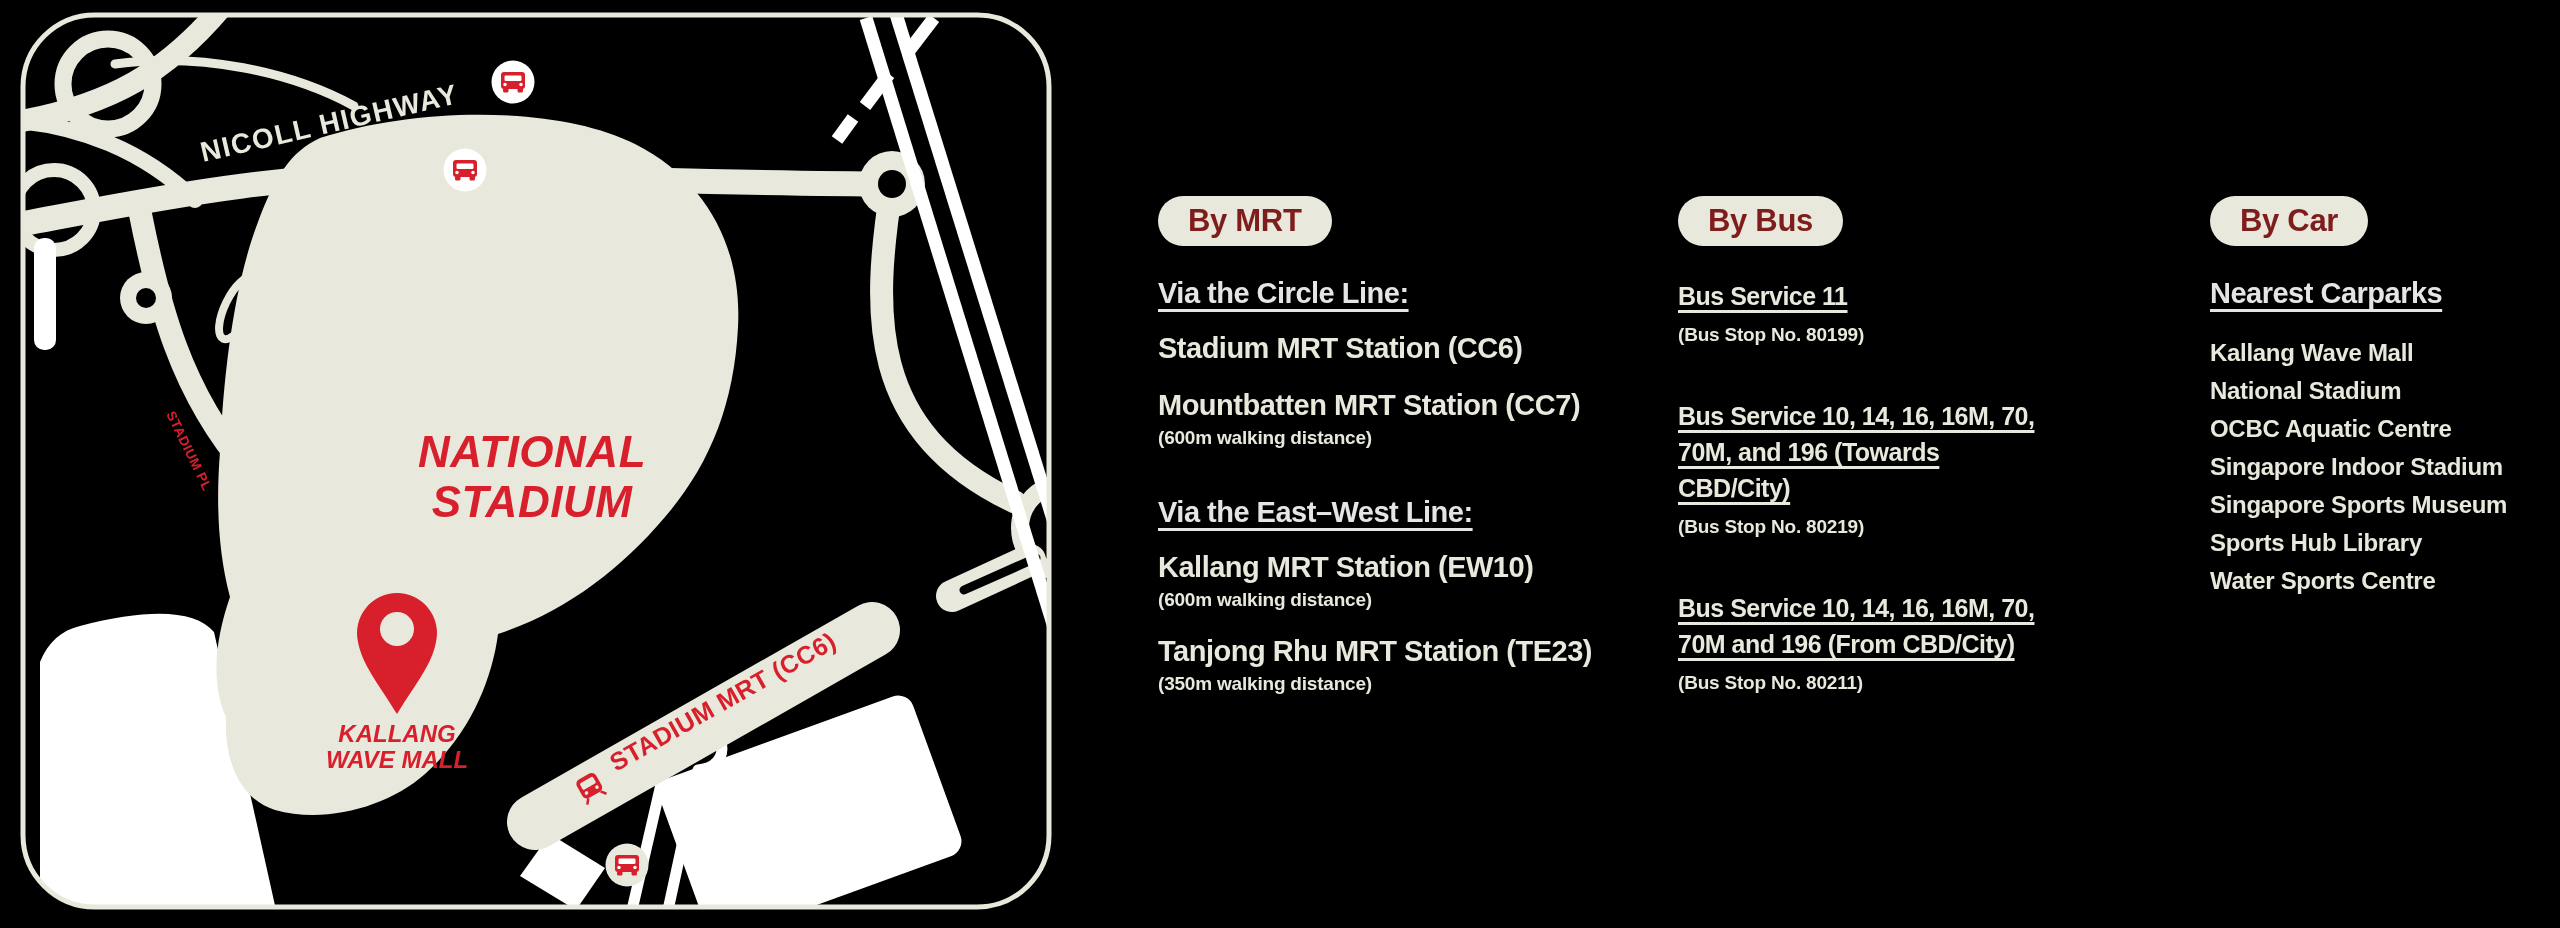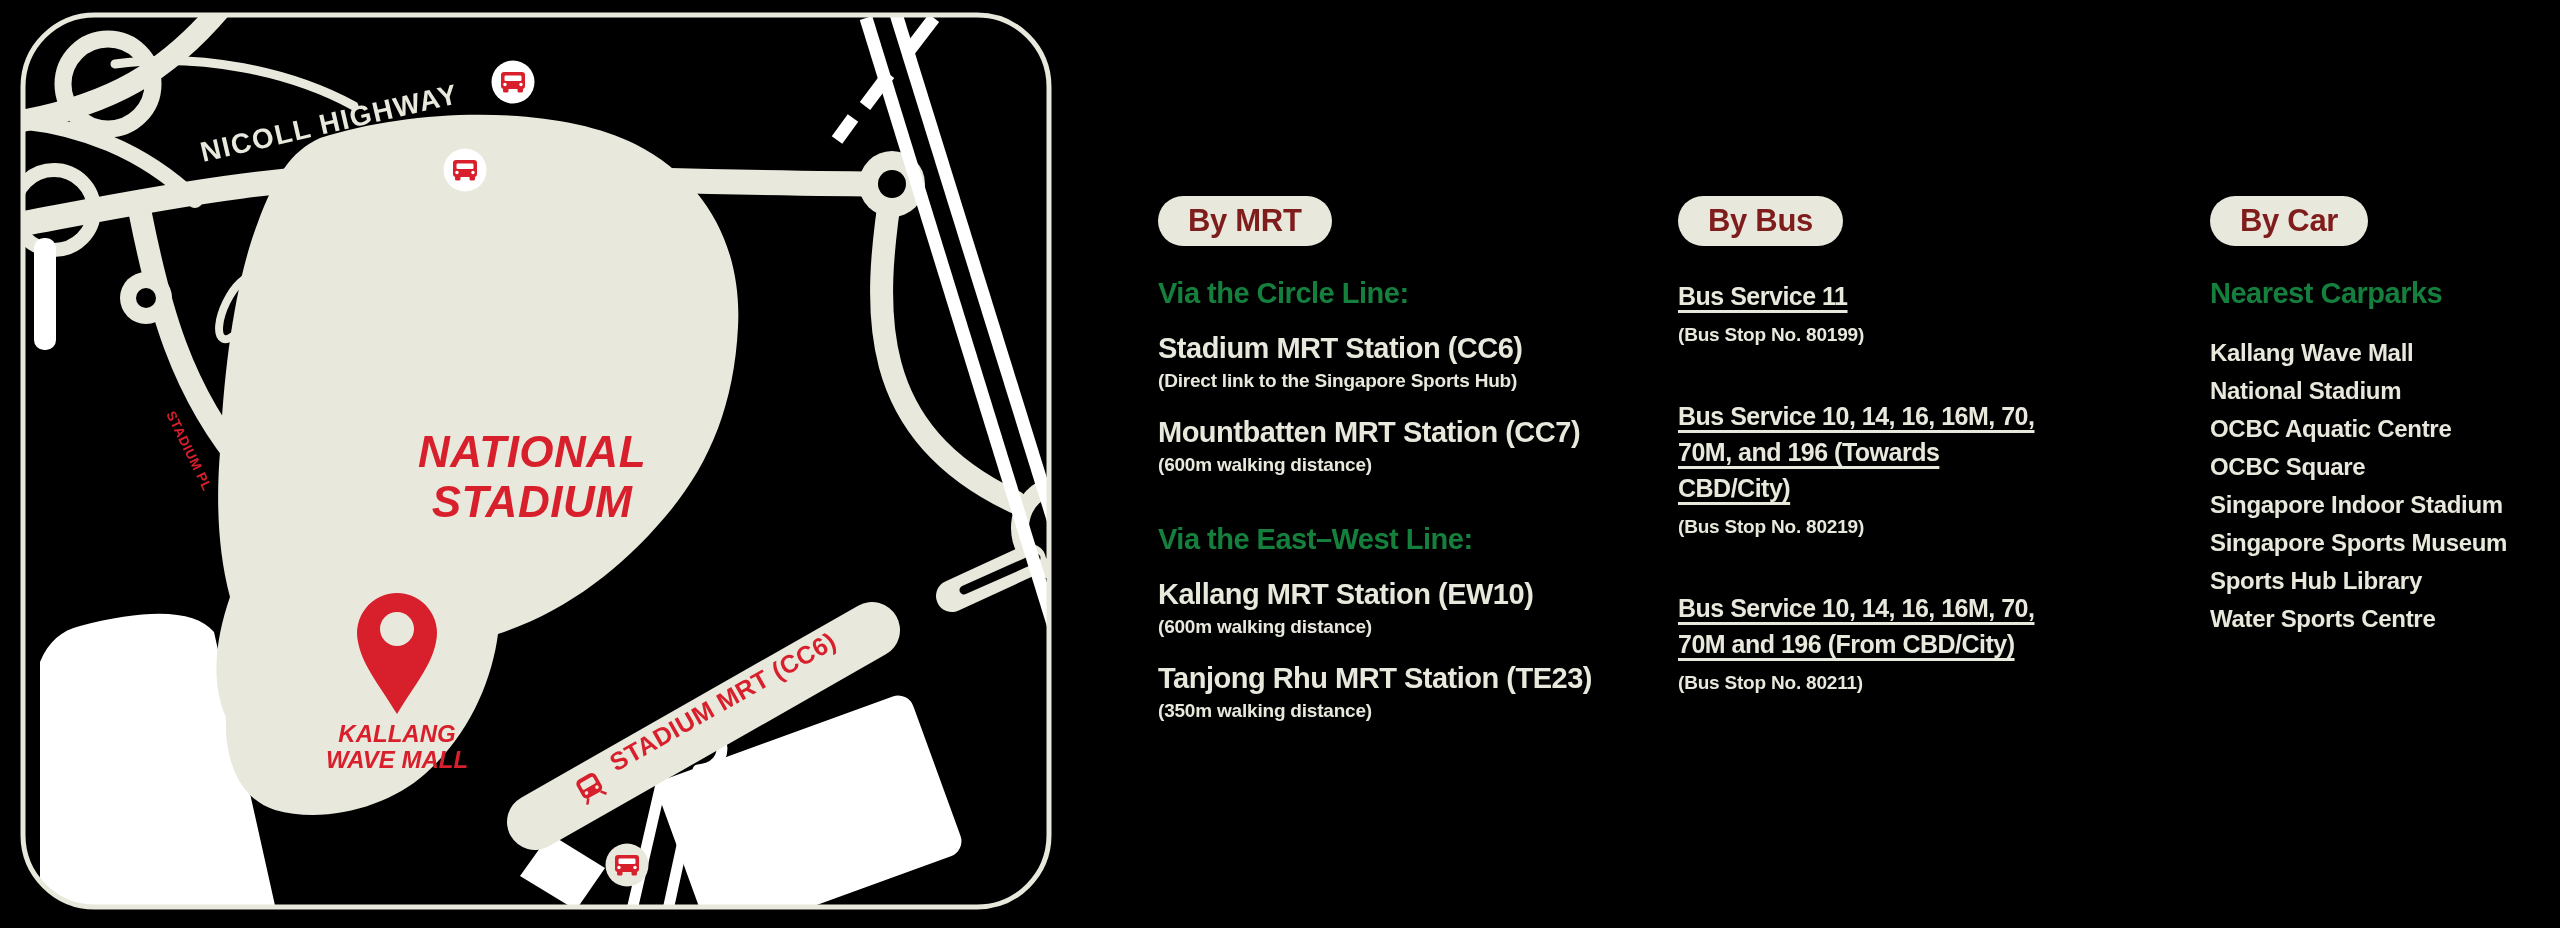--- a/index.html
+++ b/index.html
@@ -19,23 +19,23 @@
   .pill{
     display:inline-block;background:#e9e8dc;color:#7f1d1d;
     font-weight:bold;font-size:31px;line-height:30px;
     padding:10px 30px;border-radius:40px;letter-spacing:-0.3px;
   }
   .col-mrt .pill{margin-bottom:32px;}
   .col-bus .pill{margin-bottom:32px;}
   .col-car .pill{margin-bottom:32px;}
 
   .heading{
-    font-size:29px;font-weight:bold;color:#15803d;letter-spacing:-0.5px;
+    font-size:29px;font-weight:bold;color:#e5e5e5;letter-spacing:-0.5px;
     line-height:30px;margin:0 0 24px 0;
-    text-decoration-thickness:3px;text-underline-offset:6px;
+    text-decoration:underline;text-decoration-thickness:3px;text-underline-offset:6px;
   }
   .mrt-item{margin-bottom:24px;}
   .item-title{font-size:29px;font-weight:bold;letter-spacing:-0.5px;line-height:33px;}
   .item-note{font-size:19px;font-weight:bold;letter-spacing:-0.2px;line-height:23px;margin-top:4px;}
   .group-2{margin-top:48px;}
 
   .bus-group{margin-bottom:52px;}
   .bus-heading{
     font-size:25px;font-weight:bold;letter-spacing:-0.5px;line-height:36px;margin:0;
     text-decoration:underline;text-decoration-thickness:3px;text-underline-offset:5px;
@@ -163,21 +163,20 @@
   <rect x="3" y="3" width="1026" height="892" rx="72" fill="none" stroke="#e9e8dc" stroke-width="5"></rect>
 </svg>
 </div>
 
 <div class="col col-mrt">
   <div class="pill"><span>By MRT</span></div>
 
   <h3 class="heading">Via the Circle Line:</h3>
   <div class="mrt-item">
     <div class="item-title">Stadium MRT Station (CC6)</div>
-    <div class="item-note">(Direct link to the Singapore Sports Hub)</div>
   </div>
   <div class="mrt-item">
     <div class="item-title">Mountbatten MRT Station (CC7)</div>
     <div class="item-note">(600m walking distance)</div>
   </div>
 
   <h3 class="heading group-2">Via the East–West Line:</h3>
   <div class="mrt-item">
     <div class="item-title">Kallang MRT Station (EW10)</div>
     <div class="item-note">(600m walking distance)</div>
@@ -206,19 +205,18 @@
 </div>
 
 <div class="col col-car">
   <div class="pill"><span>By Car</span></div>
 
   <h3 class="heading">Nearest Carparks</h3>
   <div class="car-list">
     <div class="car-item">Kallang Wave Mall</div>
     <div class="car-item">National Stadium</div>
     <div class="car-item">OCBC Aquatic Centre</div>
-    <div class="car-item">OCBC Square</div>
     <div class="car-item">Singapore Indoor Stadium</div>
     <div class="car-item">Singapore Sports Museum</div>
     <div class="car-item">Sports Hub Library</div>
     <div class="car-item">Water Sports Centre</div>
   </div>
 </div>
 
 </body></html>

